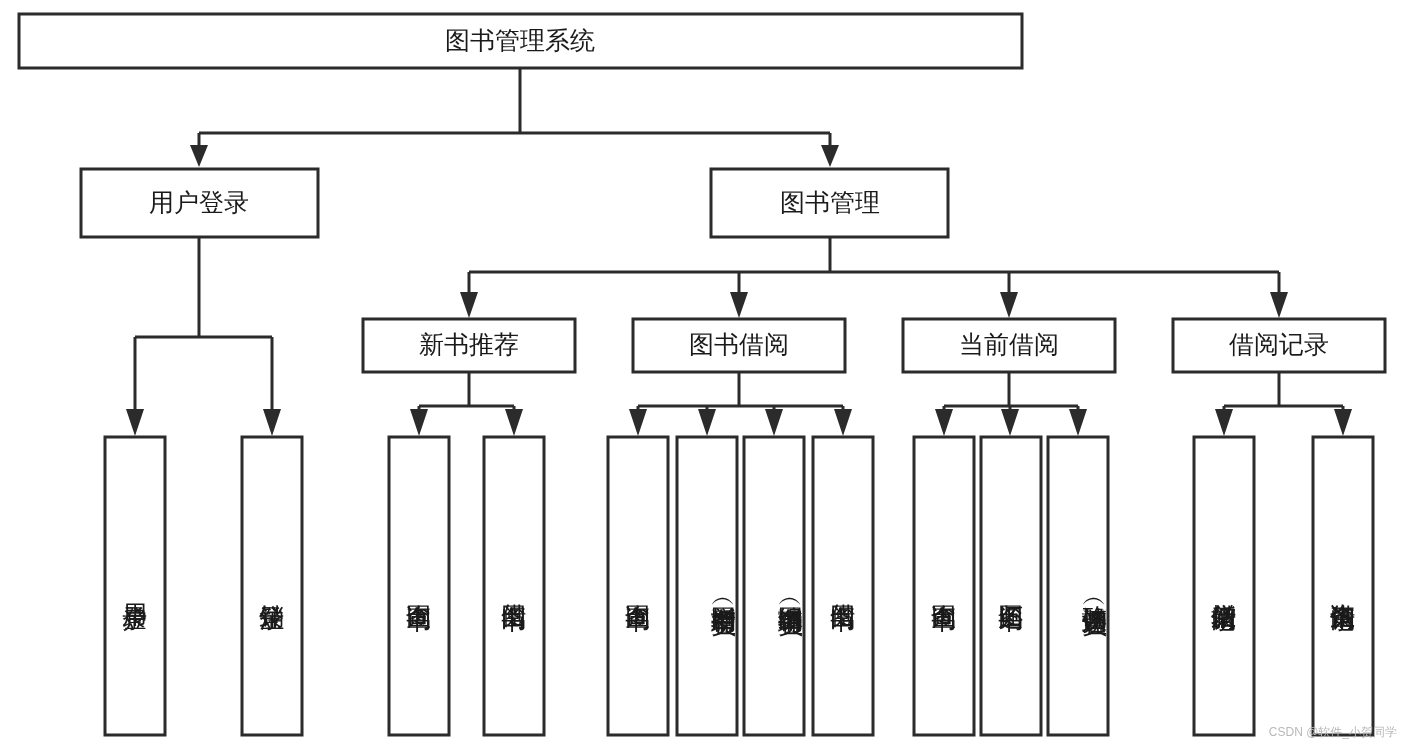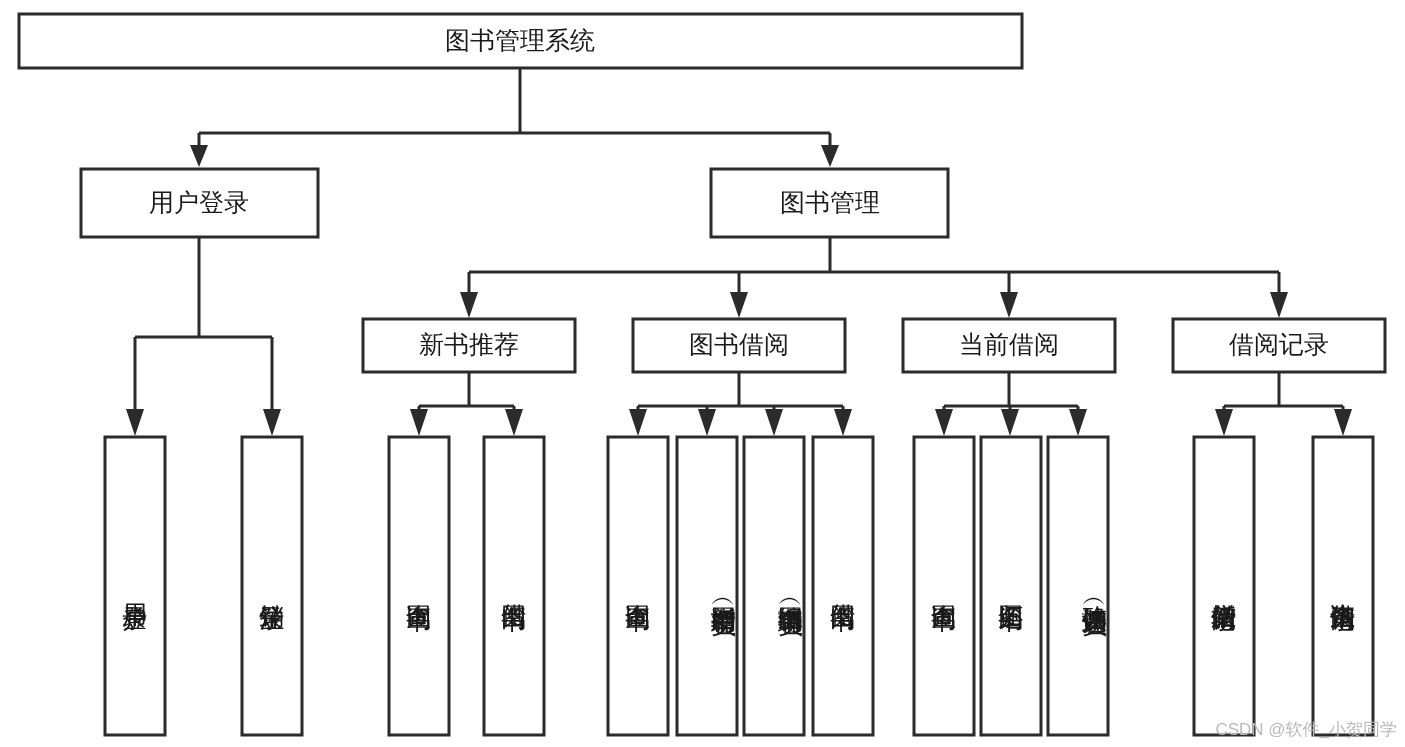--- a/index.html
+++ b/index.html
@@ -63,21 +63,21 @@
     justify-content: center;
     white-space: nowrap;
     pointer-events: none;
     user-select: none;
   }
   .watermark {
     position: absolute;
     right: 8px;
     bottom: 6px;
     font-family: "Liberation Sans", "DejaVu Sans", sans-serif;
-    font-size: 17px;
+    font-size: 12px;
     color: #b9b9b9;
     white-space: nowrap;
     user-select: none;
   }
 </style>
 </head>
 <body>
 
 <div id="diagram-root">
 

